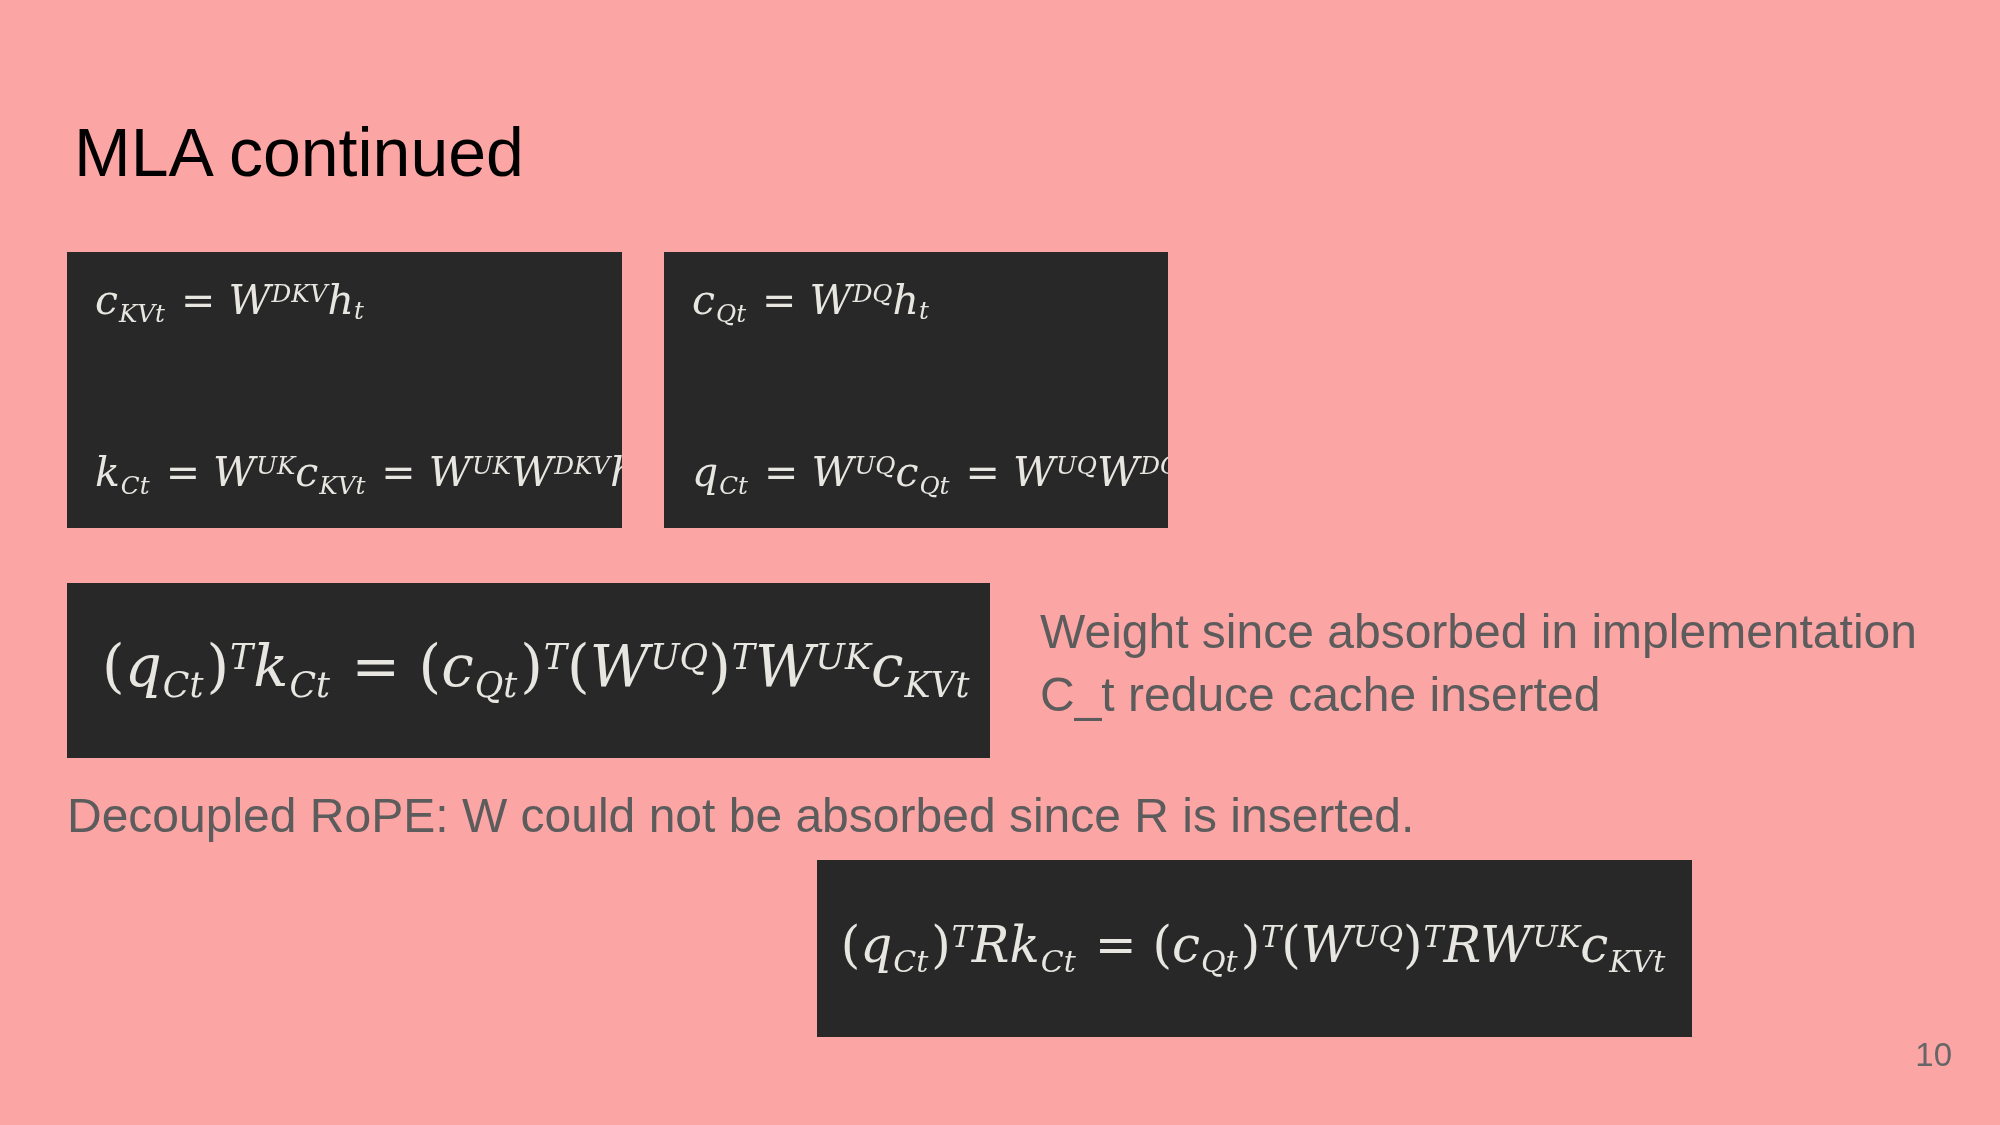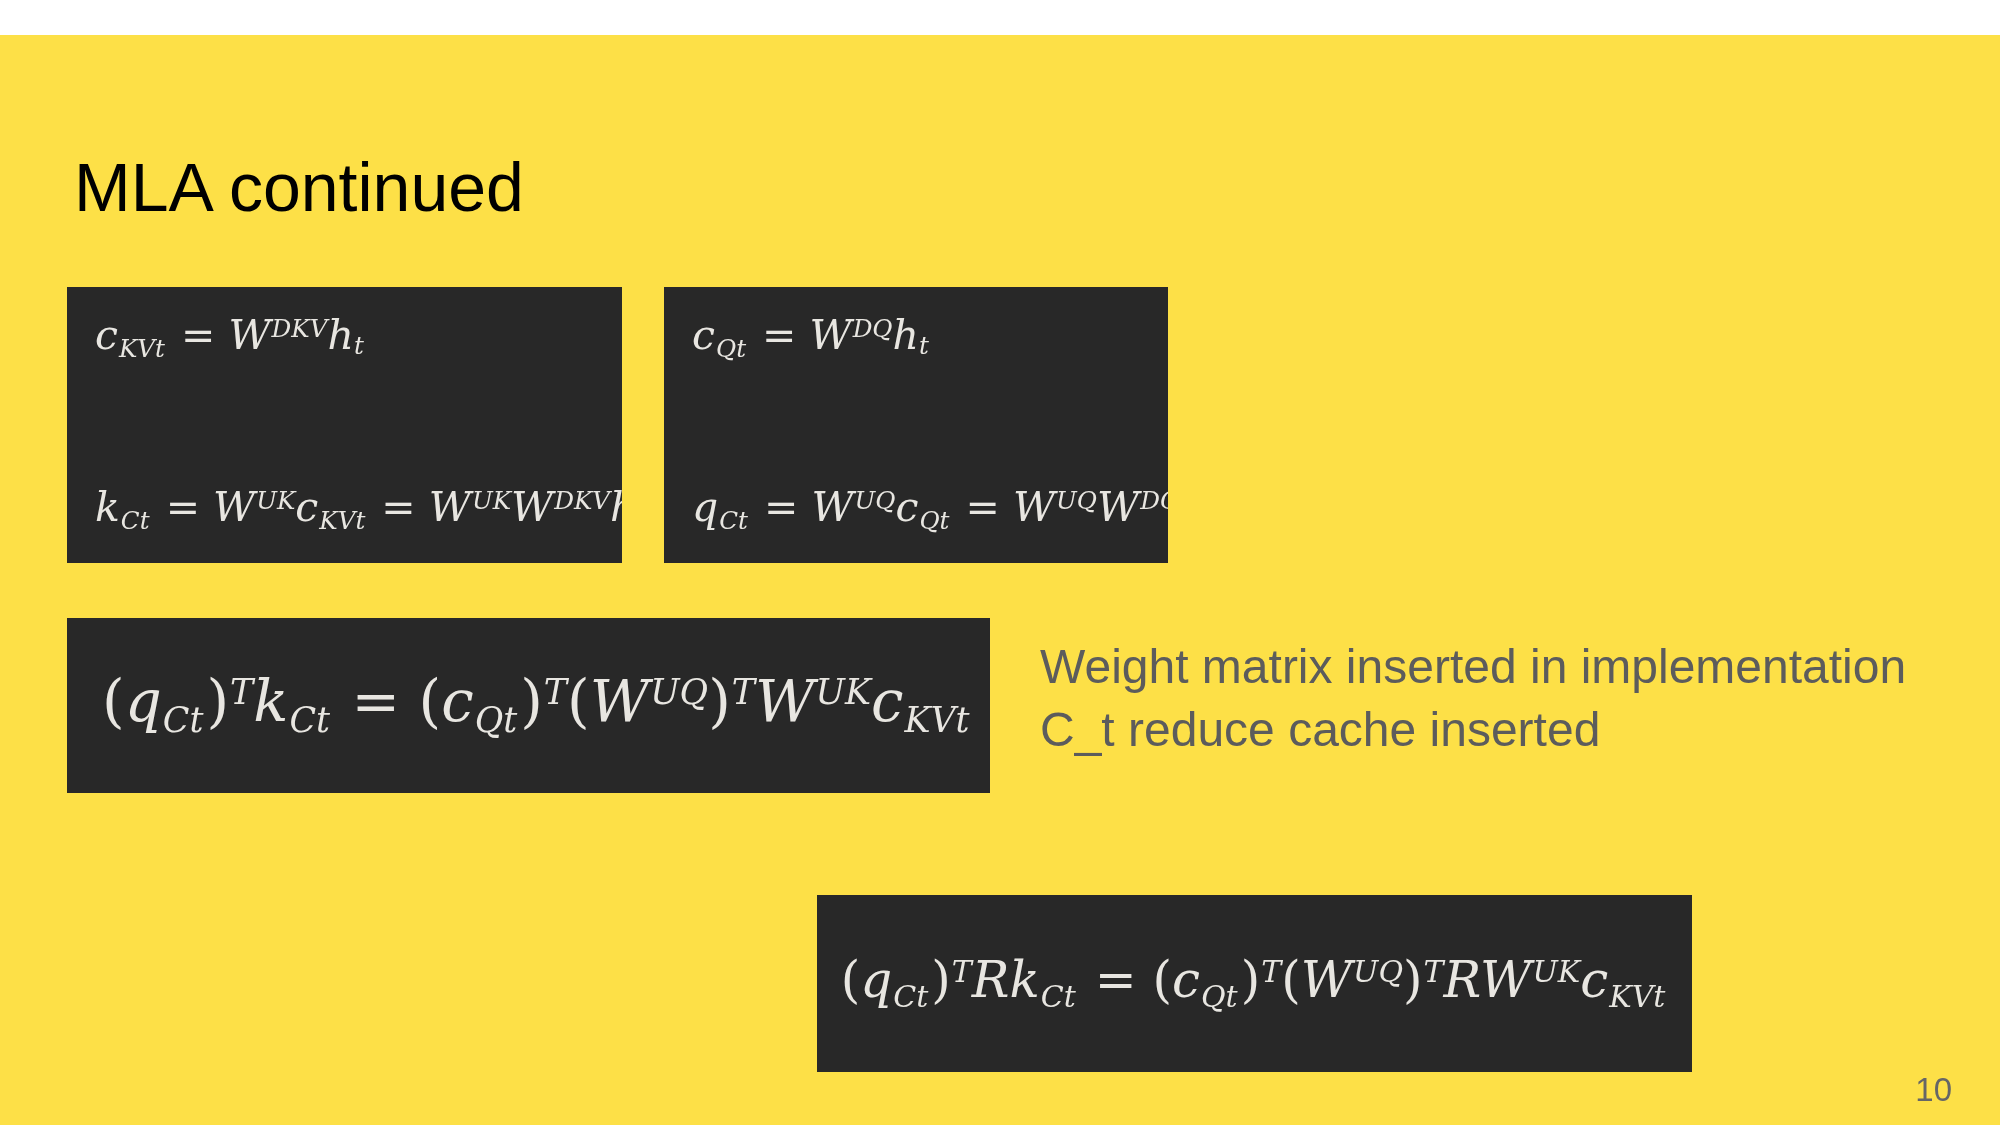--- a/index.html
+++ b/index.html
@@ -1,18 +1,18 @@
 <!DOCTYPE html>
 <html><head>
 <meta charset="utf-8">
 <style>
   html,body{margin:0;padding:0;background:#ffffff;}
   body{width:2000px;height:1125px;position:relative;overflow:hidden;
        font-family:"Liberation Sans", sans-serif;}
-  .slide{position:absolute;inset:0;background:#fde047;margin-top:35px;}
+  .slide{position:absolute;inset:0;background:#fca5a5;}
 
   .title{position:absolute;left:74px;top:118px;margin:0;
          font-size:68px;font-weight:400;line-height:1;color:var(--title-color);
          letter-spacing:0;}
 
   .mbox{position:absolute;background:var(--box-bg);overflow:hidden;
         box-sizing:border-box;}
   .box-kv{left:67px;top:252px;width:555px;height:276px;
           display:flex;flex-direction:column;justify-content:space-between;
           padding:28px 12px 30px 28px;}
@@ -91,24 +91,25 @@
         </span> <span class="mup">=</span> <span class="mup">(</span><span class="mit">c</span><span class="subsup">
           <span class="ss-sup">Q</span>
           <span class="ss-sub">t</span>
         </span><span class="mup">)</span><span class="msup">T</span><span class="mup">(</span><span class="mit">W</span><span class="msup">UQ</span><span class="mup">)</span><span class="msup">T</span><span class="mit">W</span><span class="msup">UK</span><span class="mit">c</span><span class="subsup">
           <span class="ss-sup">KV</span>
           <span class="ss-sub">t</span>
         </span></div>
   </div>
 
   <div class="note note-absorbed">
-    <div>Weight matrix inserted in implementation</div>
+    <div>Weight since absorbed in implementation</div>
     <div>C_t reduce cache inserted</div>
   </div>
 
+  <div class="note note-rope">Decoupled RoPE: W could not be absorbed since R is inserted.</div>
 
 
   <div class="mbox box-rope">
     <div class="fx fx-md"><span class="mup">(</span><span class="mit">q</span><span class="subsup">
           <span class="ss-sup">C</span>
           <span class="ss-sub">t</span>
         </span><span class="mup">)</span><span class="msup">T</span><span class="mit">R</span><span class="mit">k</span><span class="subsup">
           <span class="ss-sup">C</span>
           <span class="ss-sub">t</span>
         </span> <span class="mup">=</span> <span class="mup">(</span><span class="mit">c</span><span class="subsup">

